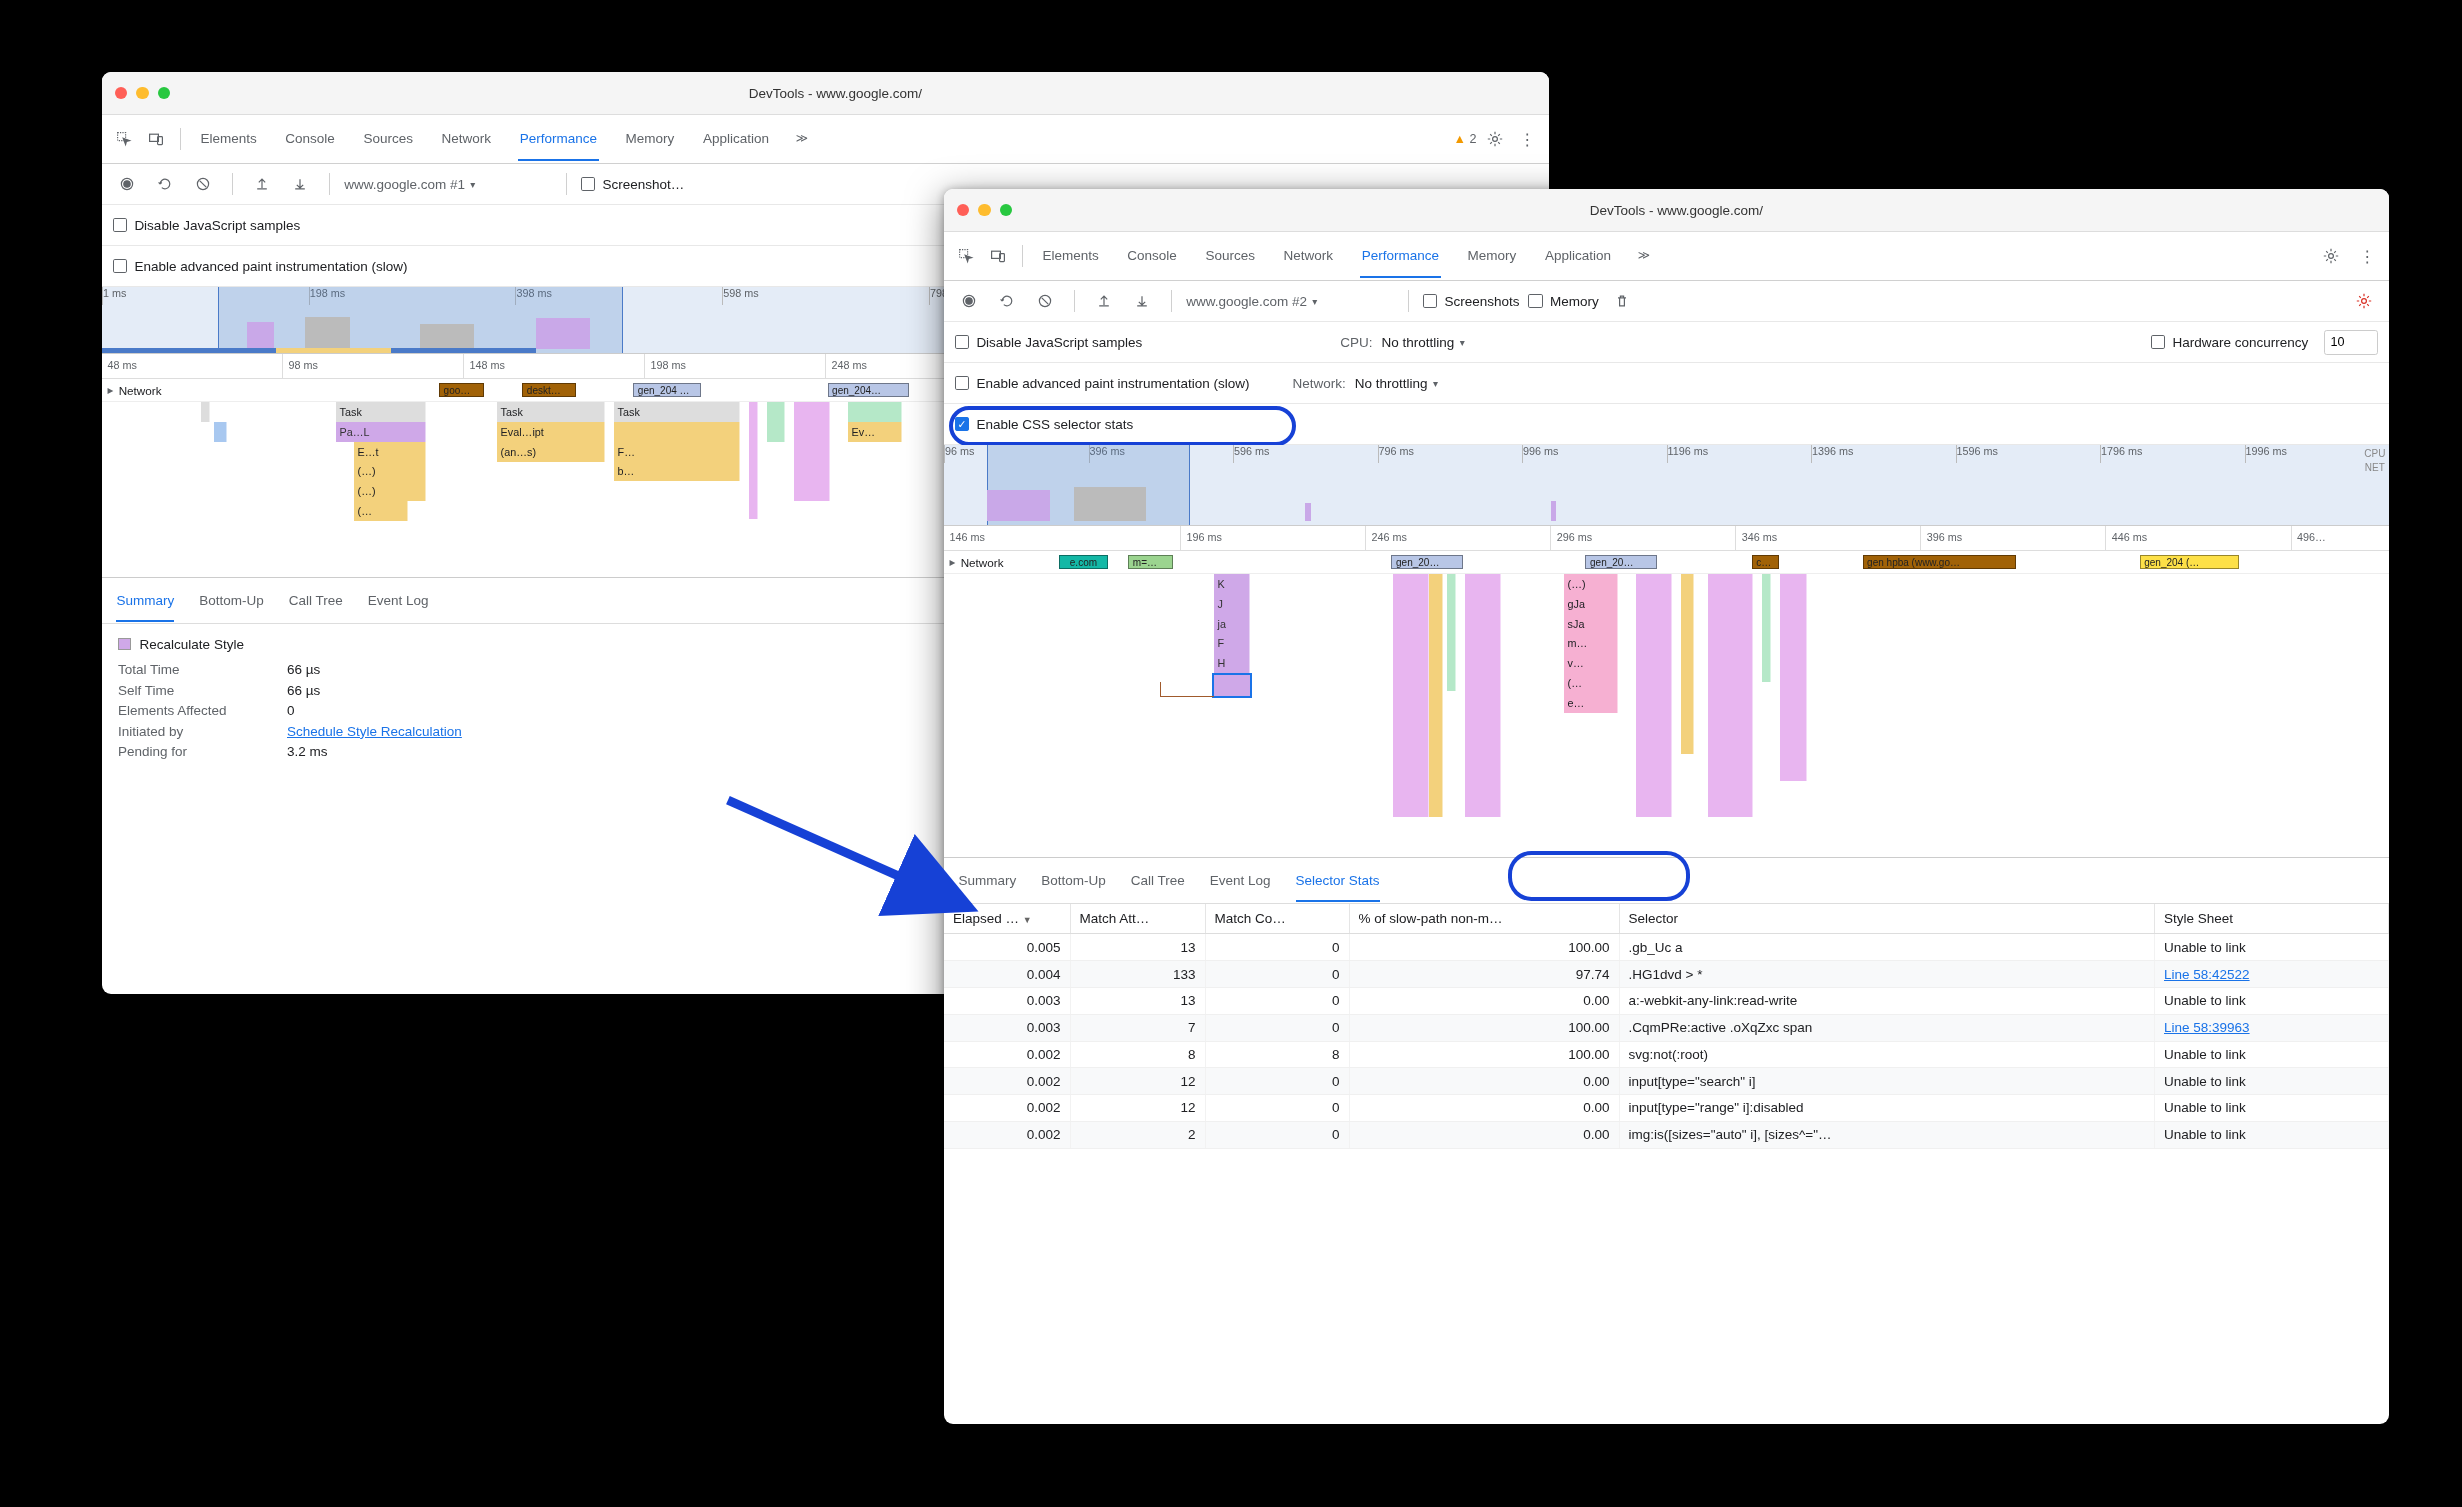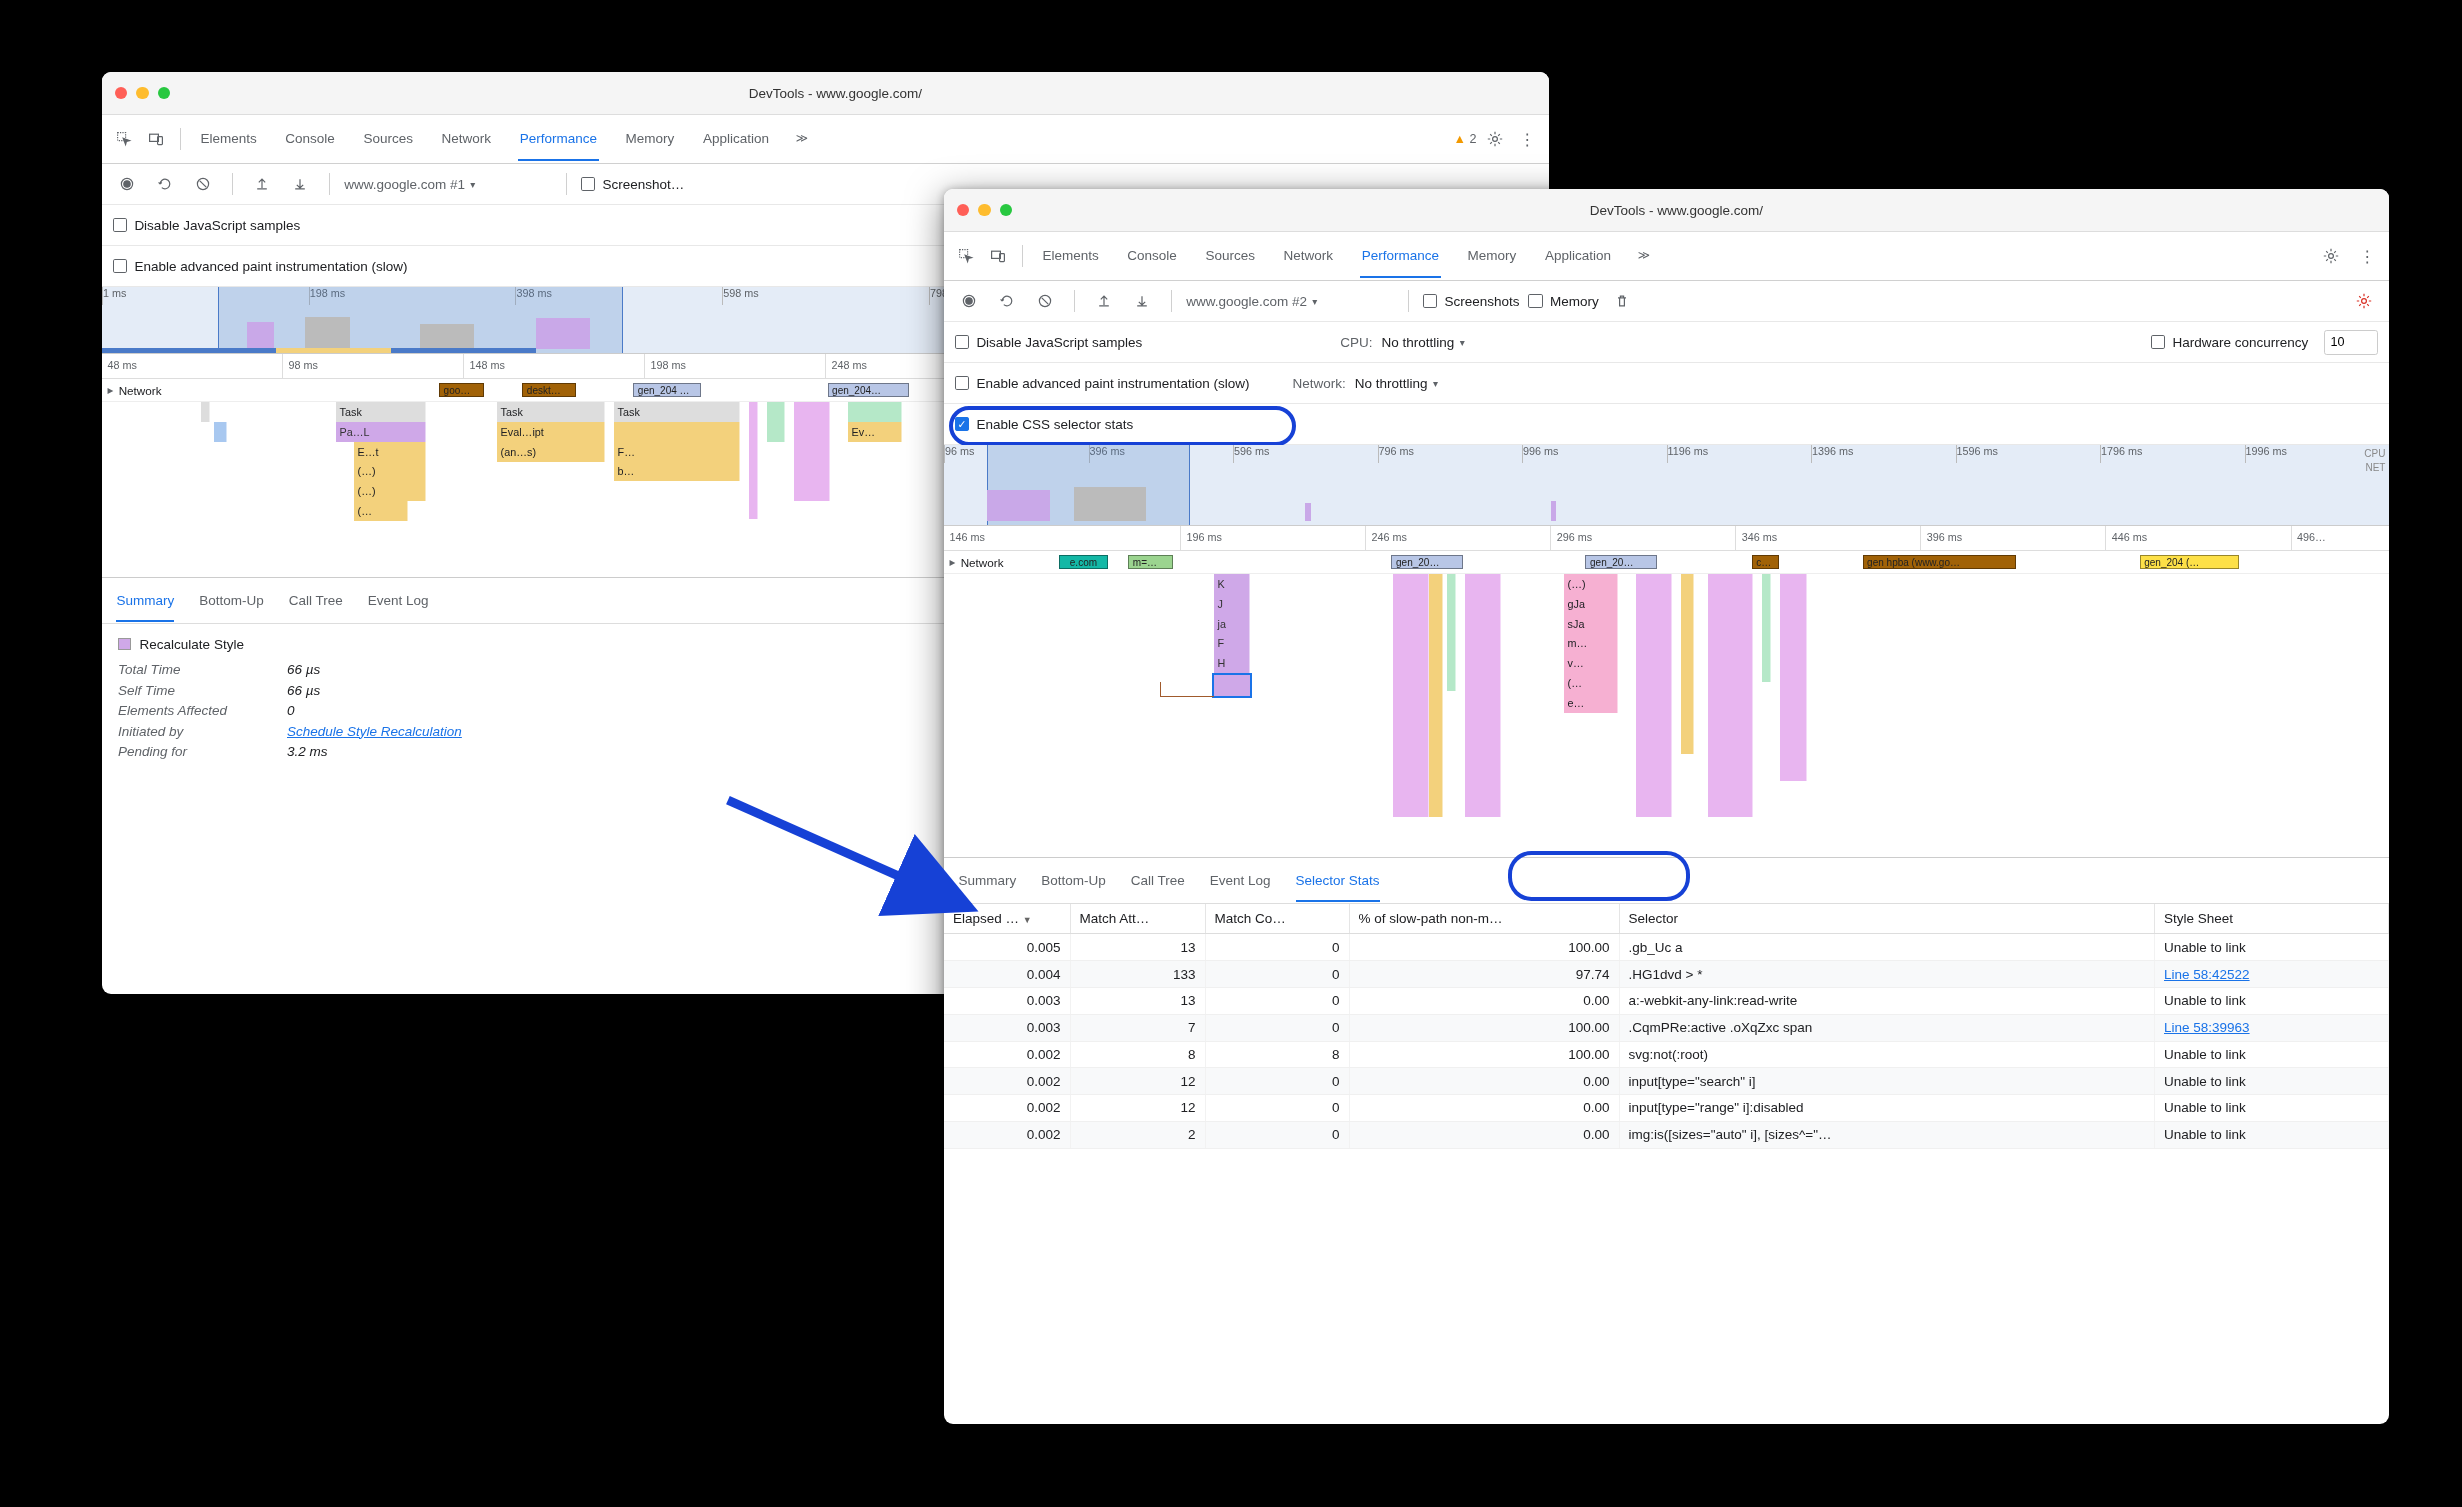--- a/index.html
+++ b/index.html
@@ -100,32 +100,32 @@
   .net-block { position:absolute; top:0.9px; height:14.4px; font-size:10px; line-height:14.4px; overflow:hidden; white-space:nowrap; padding:0 3.6px; color:#222; border:0.9px solid rgba(0,0,0,0.4); background:#a16207;}
   .flame-rows { position:relative; }
   .flame-cell { position:absolute; height:20px; font-size:10.8px; line-height:20px; overflow:hidden; white-space:nowrap; padding:0 3.6px; border-right:0.9px solid rgba(255,255,255,0.5); text-overflow:ellipsis;}
   .c-yellow { background:#f3d17c; }
   .c-plum { background:#cfa8e8; color:#333;}
   .c-blue { background:#a8c8f0; }
   .c-gray { background:#ddd; }
   .c-violet { background:#e8b5f0; }
   .c-green { background:#b5e8c8; }
   .c-pink { background:#f6b0d2; }
-  .cpu-net-labels { position:absolute; right:3.6px; top:1.8px; font-size:10px; color:#888; text-align:right; line-height:14.4px;}
+  .cpu-net-labels { position:absolute; right:3.6px; top:1.8px; font-size:10px; color:#888; text-align:center; line-height:14.4px;}
   .bottom-tabs {
     display:flex; gap:25px; padding:0 14.4px; height:47px; align-items:center;
     font-size:13.5px; border-top:0.9px solid #ccc; border-bottom:0.9px solid #ddd;
     position:relative;
   }
   .btab { color:#5f6368; cursor:pointer; }
   .btab.active { color:#1a73e8; border-bottom:2.7px solid #1a73e8; padding-bottom:12.6px; margin-bottom:-14.4px;}
   .summary-body { padding:12.6px 16px; font-size:13.5px; }
   .summary-body .hrow { display:flex; align-items:center; gap:9px; margin-bottom:10.8px; }
   .summary-body .swatch { width:12.6px; height:12.6px; background:#cfa8e8; border:0.9px solid #999; }
-  .summary-body .stat { display:flex; gap:16px; margin:5.4px 0;font-style:italic; }
+  .summary-body .stat { display:flex; gap:16px; margin:5.4px 0; }
   .summary-body .stat .k { width:153px; color:#5f6368; }
   .summary-body a { color:#1a73e8; text-decoration:underline; }
   .table-wrap { overflow:auto; }
   table.data { width:100%; border-collapse:collapse; font-size:13.5px; }
   table.data th { text-align:left; padding:7.2px 9px; border-bottom:0.9px solid #ddd; border-right:0.9px solid #e5e5e5; font-weight:400; color:#202124; white-space:nowrap; overflow:hidden; text-overflow:ellipsis; position:relative;}
   table.data th.sort::after { content:'▼'; font-size:9px; color:#666; margin-left:3.6px; }
   table.data td { padding:5.4px 9px; border-bottom:0.9px solid #f0f0f0; border-right:0.9px solid #f2f2f2; white-space:nowrap; overflow:hidden; text-overflow:ellipsis; }
   table.data tr:nth-child(even) td { background:#f8f9fa; }
   table.data td.num { text-align:right; }
   table.data a { color:#1a73e8; text-decoration:underline; }

